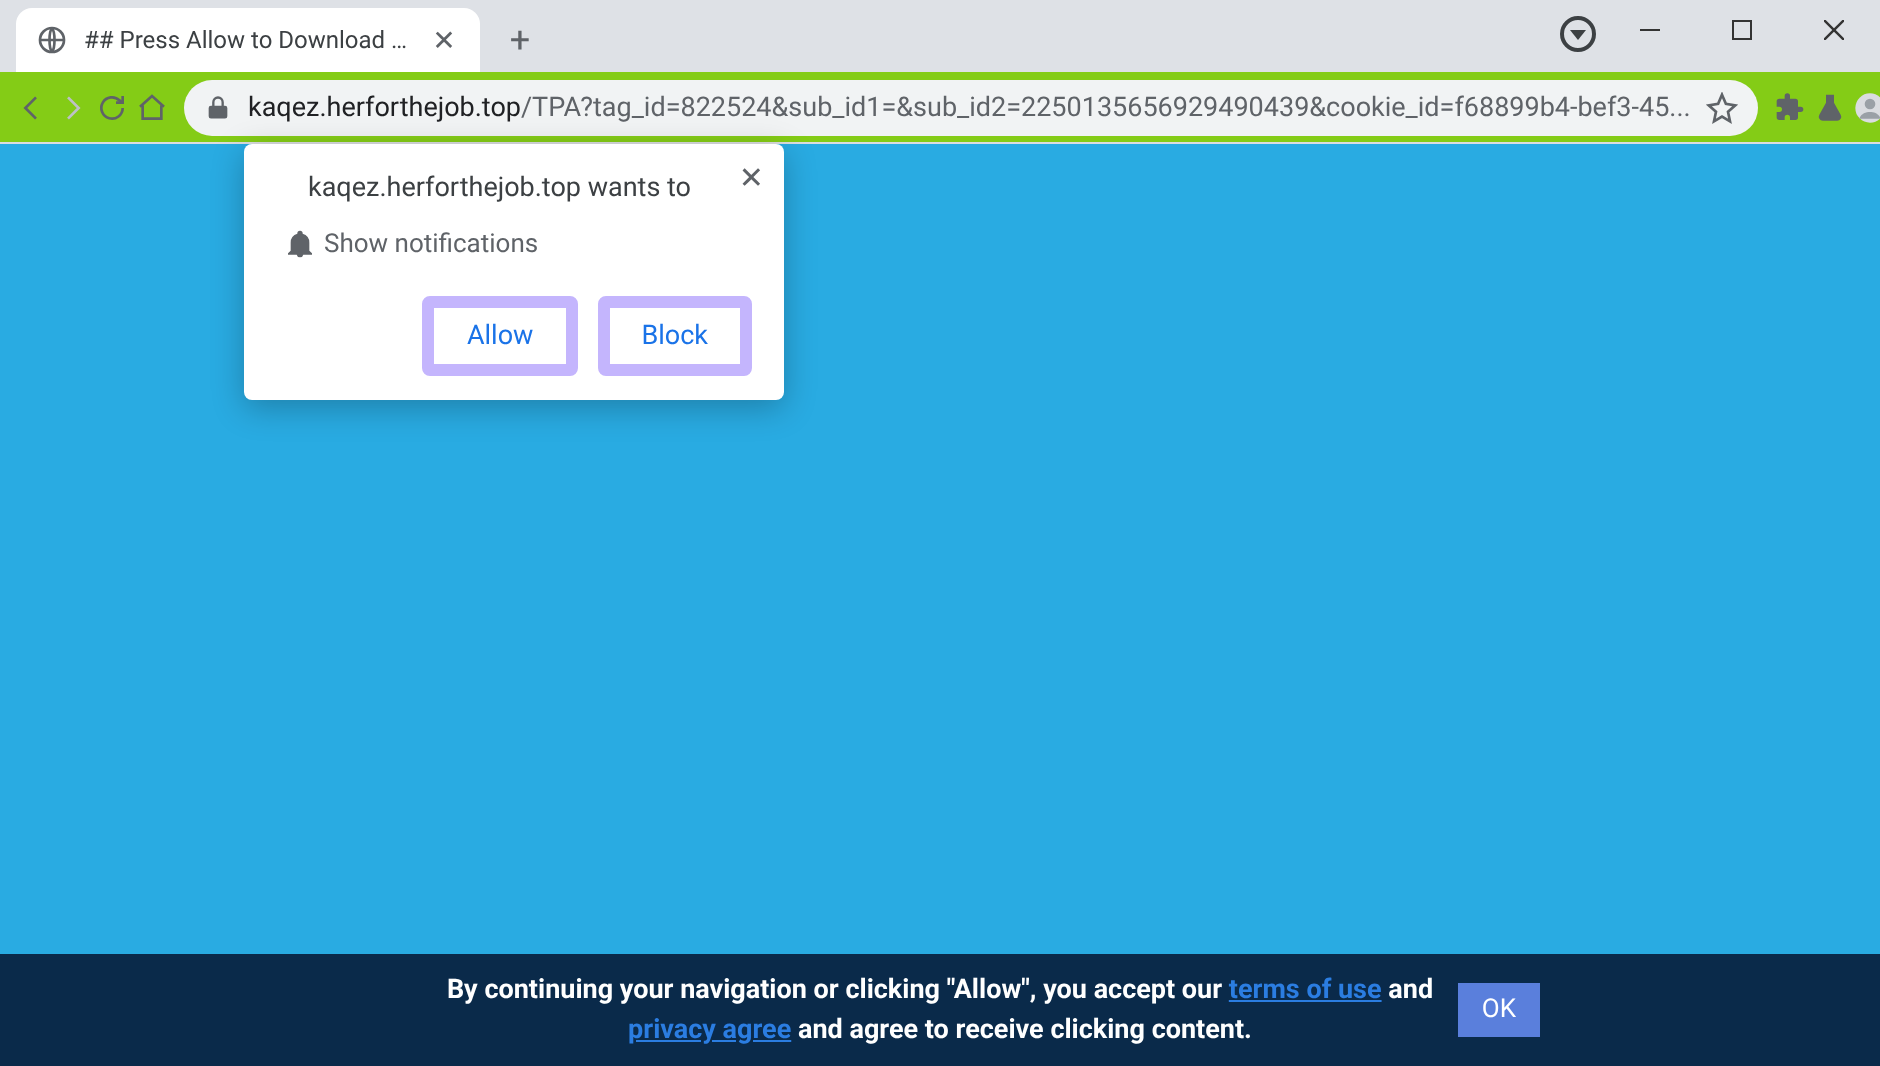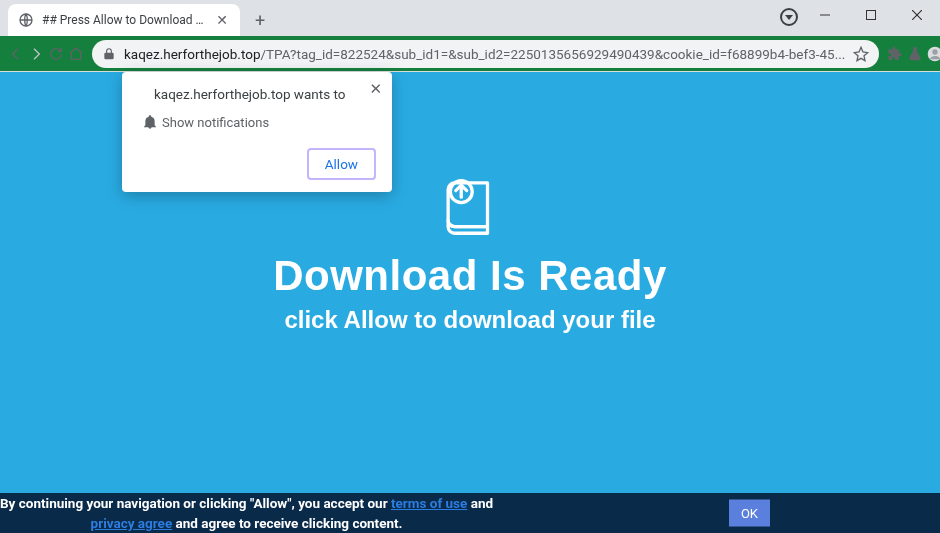--- a/index.html
+++ b/index.html
@@ -11,21 +11,21 @@
 .tab .favicon { width: 16px; height: 16px; display: flex; align-items: center; justify-content: center; }
 .tab .title { font-size: 12px; color: #3c4043; white-space: nowrap; overflow: hidden; text-overflow: ellipsis; flex: 1; }
 .tab .close { width: 16px; height: 16px; display: flex; align-items: center; justify-content: center; color: #5f6368; font-size: 14px; }
 .newtab { width: 28px; height: 28px; display: flex; align-items: center; justify-content: center; color: #5f6368; font-size: 18px; margin-left: 6px; margin-bottom: 2px; }
 .win-controls { position: absolute; right: 0; top: 0; display: flex; height: 30px; }
 .win-controls .wc { width: 46px; display: flex; align-items: center; justify-content: center; color: #333; }
 .wc svg { width: 10px; height: 10px; }
 .profile-circle { position: absolute; right: 142px; top: 8px; width: 18px; height: 18px; border-radius: 50%; border: 2px solid #3c4043; display: flex; align-items: center; justify-content: center; }
 .profile-circle::after { content: ""; border-left: 4px solid transparent; border-right: 4px solid transparent; border-top: 5px solid #3c4043; }
 
-.toolbar { height: 36px; background: #15803d; border-bottom: 1px solid #dadce0; display: flex; align-items: center; padding: 0 8px; gap: 4px; }
+.toolbar { height: 36px; background: #84cc16; border-bottom: 1px solid #dadce0; display: flex; align-items: center; padding: 0 8px; gap: 4px; }
 .tb-btn { width: 28px; height: 28px; display: flex; align-items: center; justify-content: center; color: #5f6368; border-radius: 50%; }
 .tb-btn svg { width: 16px; height: 16px; }
 .tb-btn.disabled { color: #bdc1c6; }
 .omnibox { flex: 1; height: 28px; background: #f1f3f4; border-radius: 14px; display: flex; align-items: center; padding: 0 10px; gap: 8px; margin: 0 4px; }
 .omnibox .lock { color: #5f6368; width: 14px; height: 14px; }
 .omnibox .url { font-size: 13.5px; color: #5f6368; white-space: nowrap; overflow: hidden; text-overflow: ellipsis; flex: 1; }
 .omnibox .url .host { color: #202124; }
 .omnibox .star { color: #5f6368; }
 
 
@@ -35,24 +35,24 @@
 .hero h1 { font-size: 42px; font-weight: 800; letter-spacing: 0.5px; margin-bottom: 6px; font-family: "Arial Rounded MT Bold", Arial, sans-serif; }
 .hero h2 { font-size: 24px; font-weight: 700; font-family: "Arial Rounded MT Bold", Arial, sans-serif; }
 
 
 .perm { position: absolute; top: 72px; left: 122px; width: 270px; background: #fff; border-radius: 4px; box-shadow: 0 4px 16px rgba(0,0,0,0.25); padding: 14px 16px 12px; z-index: 10; }
 .perm .close { position: absolute; top: 8px; right: 10px; color: #5f6368; font-size: 15px; }
 .perm .origin { font-size: 13.5px; color: #3c4043; margin-bottom: 12px; padding-left: 16px; }
 .perm .row { display: flex; align-items: center; gap: 4px; color: #5f6368; font-size: 13px; margin-bottom: 18px; margin-left: 4px; }
 .perm .row svg { width: 16px; height: 16px; fill: #5f6368; }
 .perm .actions { display: flex; justify-content: flex-end; gap: 10px; }
-.perm .btn { border: 2px solid #c4b5fd; background: #fff; color: #1a73e8; font-size: 13.5px; padding: 6px 16px; border-radius: 4px; }
+.perm .btn { border: 6px solid #c4b5fd; background: #fff; color: #1a73e8; font-size: 13.5px; padding: 6px 16px; border-radius: 4px; }
 
 
-.cookie { position: absolute; left: 0; right: 0; bottom: 0; height: 40px; background: #0a2a4a; color: #fff; display: flex; align-items: center; justify-content: flex-start; font-size: 13.5px; font-weight: 700; }
+.cookie { position: absolute; left: 0; right: 0; bottom: 0; height: 56px; background: #0a2a4a; color: #fff; display: flex; align-items: center; justify-content: center; font-size: 13.5px; font-weight: 700; }
 .cookie .txt { text-align: center; line-height: 1.5; }
 .cookie a { color: #2b7de1; text-decoration: underline; }
 .cookie .ok { position: absolute; right: 170px; top: 50%; transform: translateY(-50%); background: #5a7fdc; color: #fff; border: none; padding: 6px 12px; font-size: 13px; margin-left: 10px; }
 
 </style>
 </head>
 <body>
 
 <div class="titlebar">
   <div class="tab">
@@ -133,33 +133,20 @@
       <svg viewBox="0 0 24 24" fill="#bdc1c6">
         <circle cx="12" cy="12" r="11" fill="#dadce0"></circle>
         <circle cx="12" cy="9" r="4" fill="#9aa0a6"></circle>
         <path d="M4 20c1.5-4 5-5 8-5s6.5 1 8 5" fill="#9aa0a6"></path>
       </svg>
     </div>
 
 </div>
 
 <div class="page">
-  <div class="hero">
-    <div class="icon-wrap">
-      <svg width="70" height="70" viewBox="0 0 64 64" fill="none" stroke="#fff" stroke-width="3" stroke-linejoin="round" stroke-linecap="round">
-        <path d="M18 10h30v40H18a6 6 0 0 1-6-6V16a6 6 0 0 1 6-6z"></path>
-        <path d="M12 44a6 6 0 0 0 6 6h30v6H18a6 6 0 0 1-6-6v-6z"></path>
-        <circle cx="24" cy="18" r="10"></circle>
-        <path d="M24 23V13"></path>
-        <path d="M19 17l5-5 5 5"></path>
-      </svg>
-    </div>
-    <h1>Download Is Ready</h1>
-    <h2>click Allow to download your file</h2>
-  </div>
 
   <div class="cookie">
     <div class="txt">
       <span>By continuing your navigation or clicking "Allow", you accept our </span><a href="#">terms of use</a><span> and </span><br>
       <a href="#">privacy agree</a><span> and agree to receive clicking content.</span>
     </div>
     <button class="ok">OK</button>
   </div>
 </div>
 
@@ -167,14 +154,15 @@
   <div class="close">✕</div>
   <div class="origin">kaqez.herforthejob.top wants to</div>
   <div class="row">
     <svg viewBox="0 0 24 24">
         <path d="M12 22a2.5 2.5 0 0 0 2.45-2h-4.9A2.5 2.5 0 0 0 12 22zm7-5v-6a7 7 0 0 0-5-6.71V4a2 2 0 1 0-4 0v.29A7 7 0 0 0 5 11v6l-2 2v1h18v-1z"></path>
       </svg>
     <span>Show notifications</span>
   </div>
   <div class="actions">
     <button class="btn">Allow</button>
+    <button class="btn">Block</button>
   </div>
 </div>
 
 </body></html>

